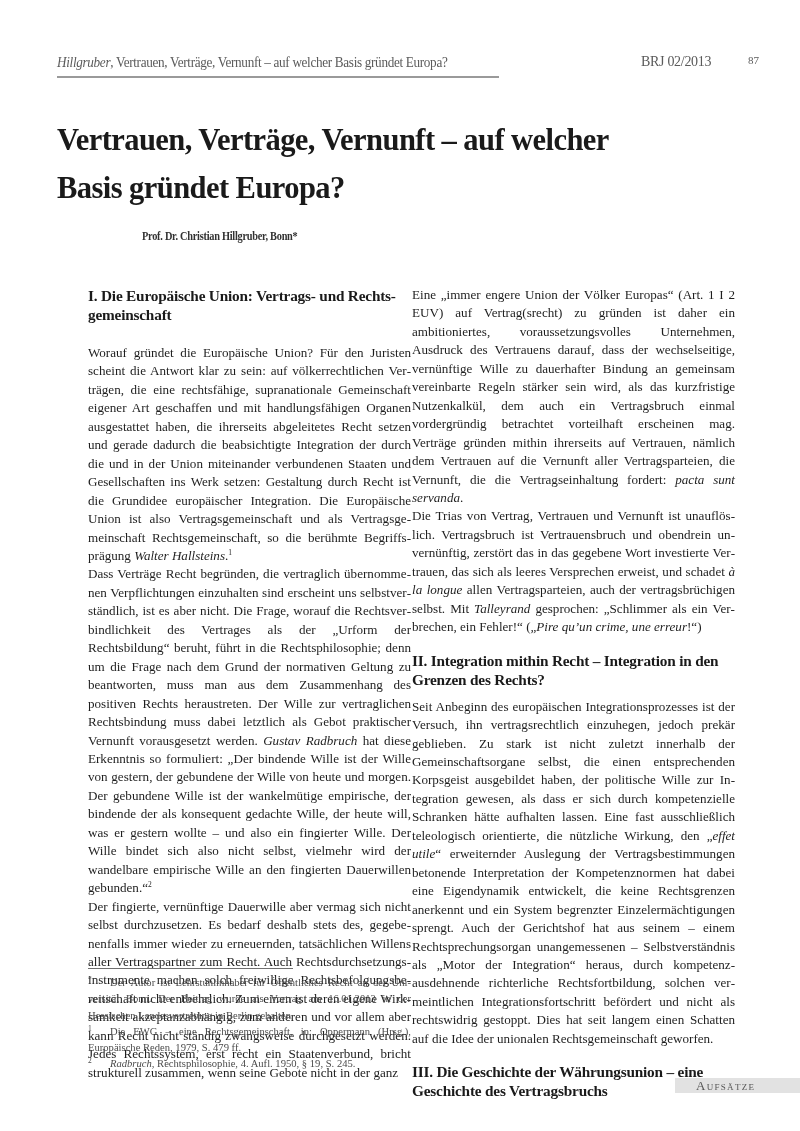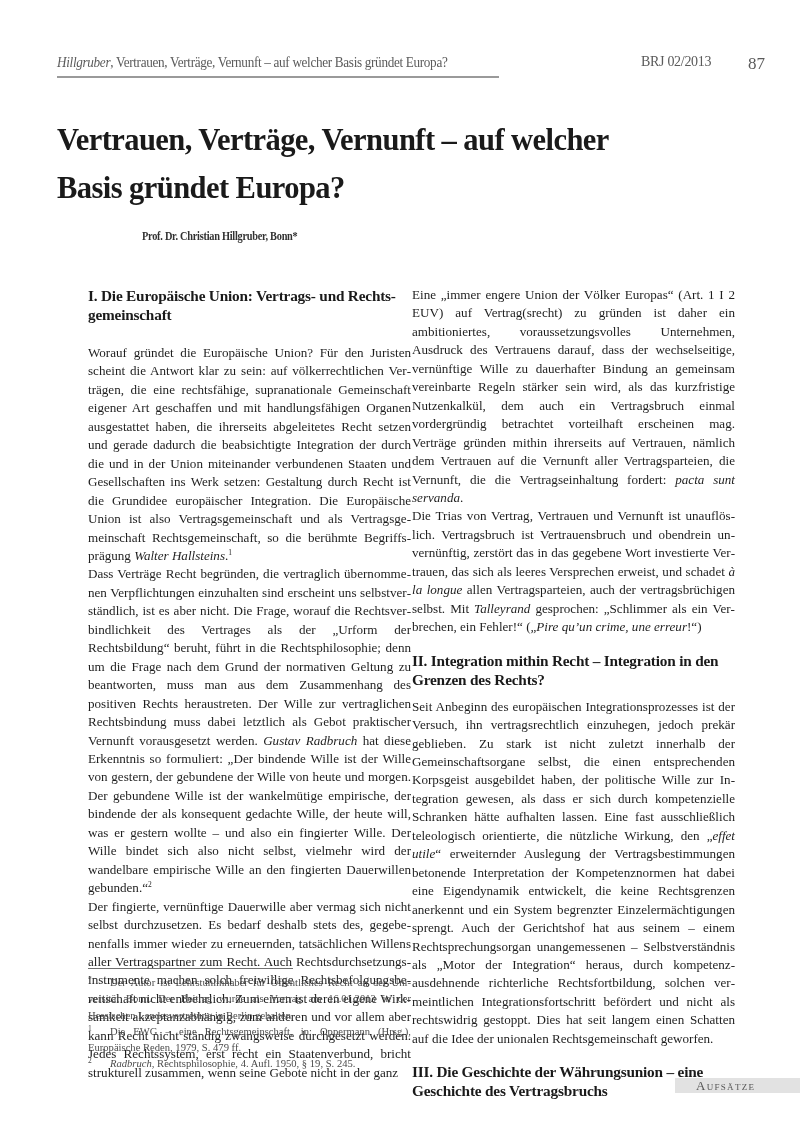--- a/index.html
+++ b/index.html
@@ -10,21 +10,21 @@
       position: absolute; left: 57px; top: 54px; width: 441px; right: auto;
       font-family: "Liberation Serif", serif; font-size: 14.2px; color: #5a5a5a;
       white-space: nowrap; letter-spacing: -0.35px; transform: scaleX(0.93); transform-origin: left center;
     }
     .running-header i { font-style: italic; }
     .journal-ref {
       position: absolute; top: 54px; left: 641px; font-size: 14px; color: #5a5a5a;
       letter-spacing: -0.3px; white-space: nowrap;
     }
     .page-number {
-      position: absolute; top: 54px; left: 748px; font-size: 17px; color: #5a5a5a; white-space: nowrap;
+      position: absolute; top: 54px; left: 748px; font-size: 11px; color: #5a5a5a; white-space: nowrap;
     }
     .header-rule {
       position: absolute; left: 57px; top: 76px; width: 442px; height: 2px; background: #9a9a9a;
     }
 
     .article-title {
       position: absolute; left: 57px; top: 116px; width: 700px;
       font-family: "Liberation Serif", serif; font-weight: bold; font-size: 31.5px;
       line-height: 48px; color: #1a1a1a; letter-spacing: -0.6px;
       transform: scaleX(0.97); transform-origin: left top;

